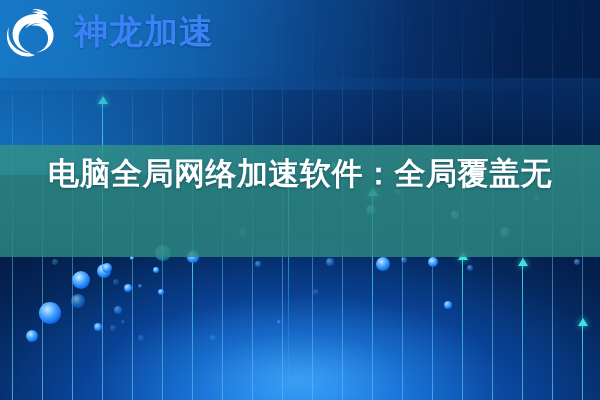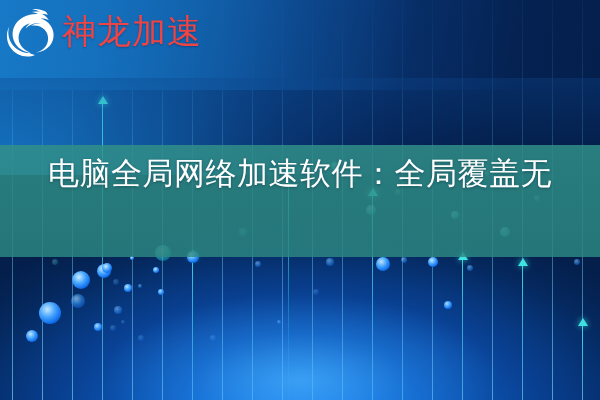--- a/index.html
+++ b/index.html
@@ -132,21 +132,21 @@
 
   
   .headline {
     position: absolute;
     left: 0;
     top: 152px;
     width: 600px;
     text-align: center;
     color: #ffffff;
     font-size: 31px;
-    font-weight: normal;
+    font-weight: bold;
     line-height: 43px;
     letter-spacing: 0.5px;
     text-shadow: 0 1px 3px rgba(0,40,60,0.45);
     z-index: 6;
   }
   .headline .l1 { display: block; padding: 0 16px; }
   .headline .l2 { display: block; }
 
   
   .logo-wrap {
@@ -157,26 +157,26 @@
     height: 62px;
     z-index: 8;
   }
   .logo-mark {
     width: 58px;
     height: 58px;
     margin-left: 0px;
     flex: none;
   }
   .logo-text {
-    color: #ef4444;
+    color: #3b82f6;
     font-size: 34px;
     line-height: 1;
-    margin-left: 4px;
+    margin-left: 16px;
     letter-spacing: 1px;
-    font-weight: 400;
+    font-weight: 700;
     white-space: nowrap;
     text-shadow: 0 1px 2px rgba(0,30,70,0.35);
   }
 </style>
 </head>
 <body>
 
 <div id="stage">
 
   <div class="bg-base"></div>

